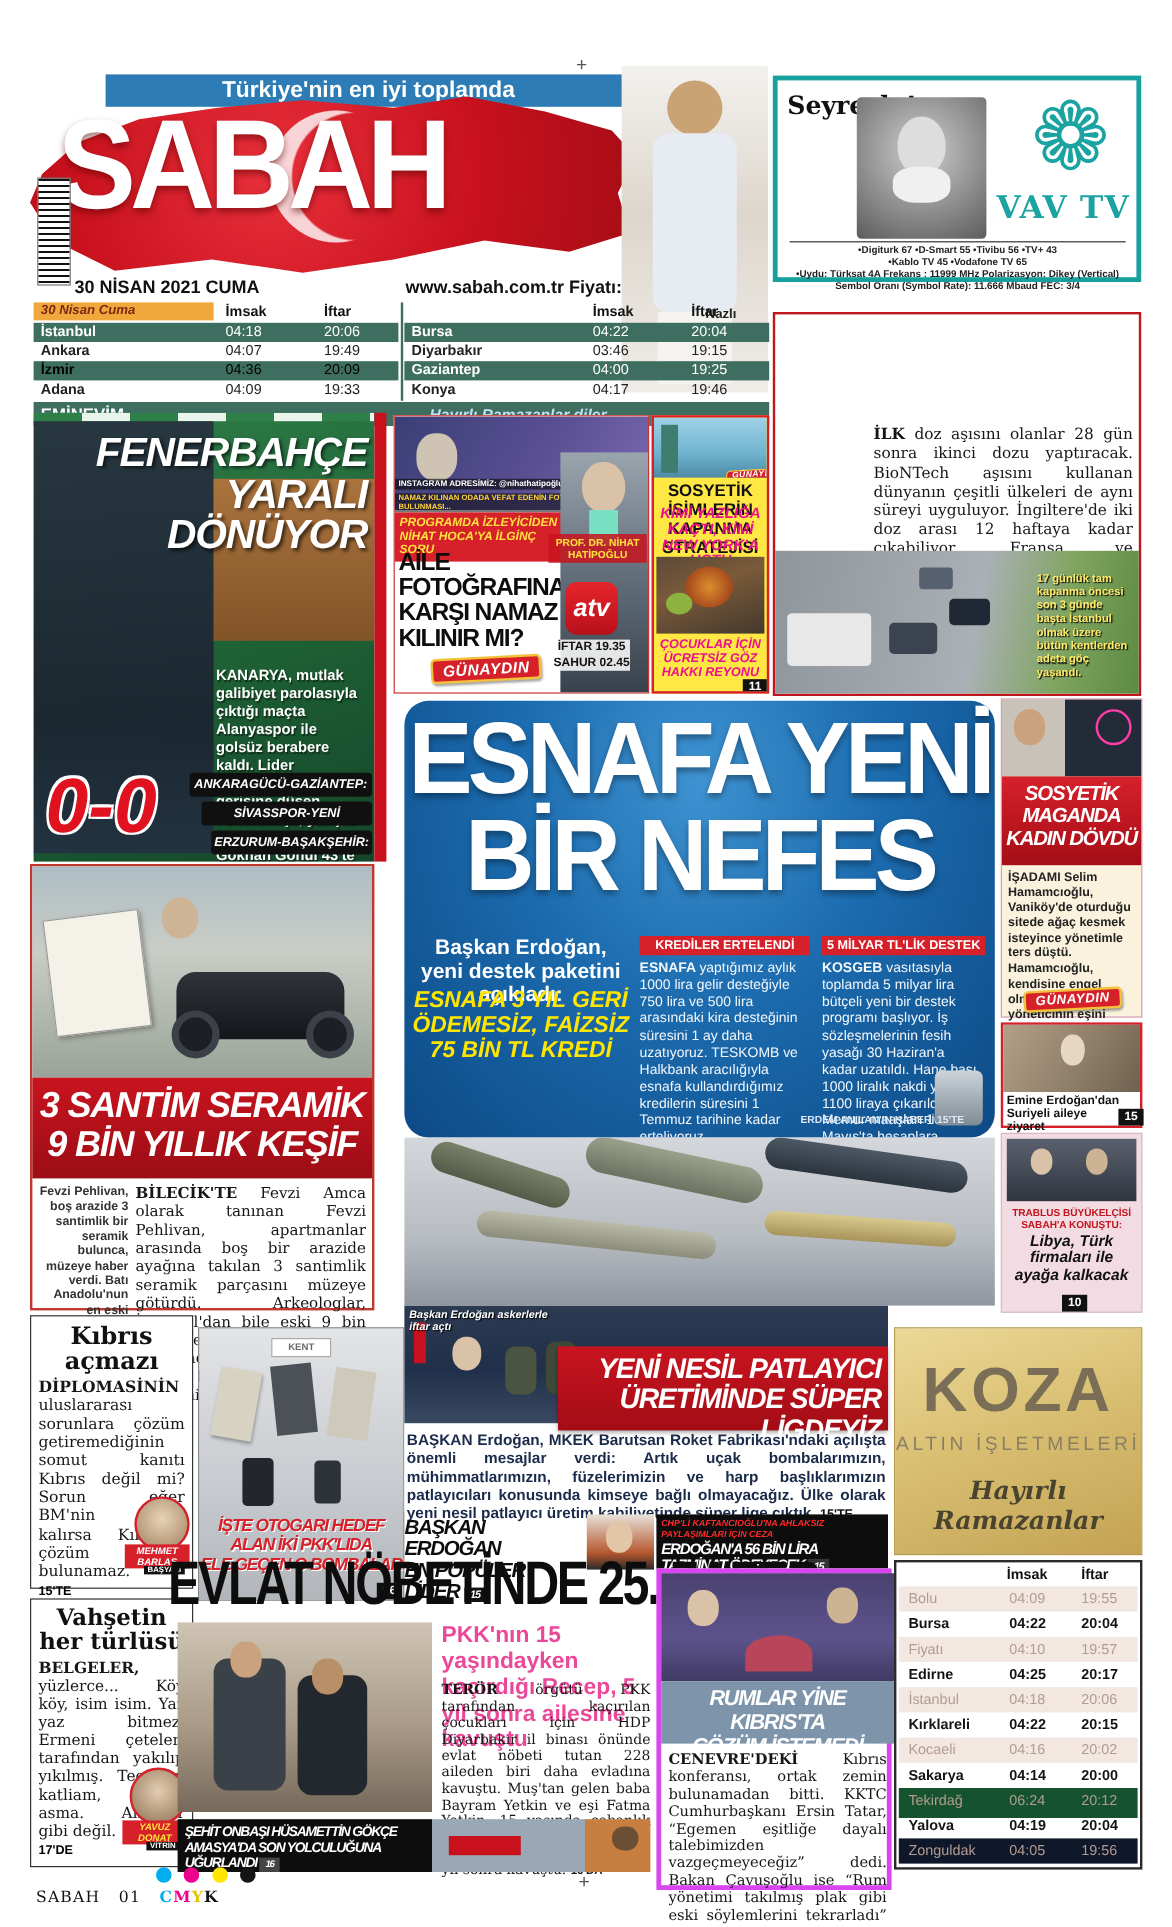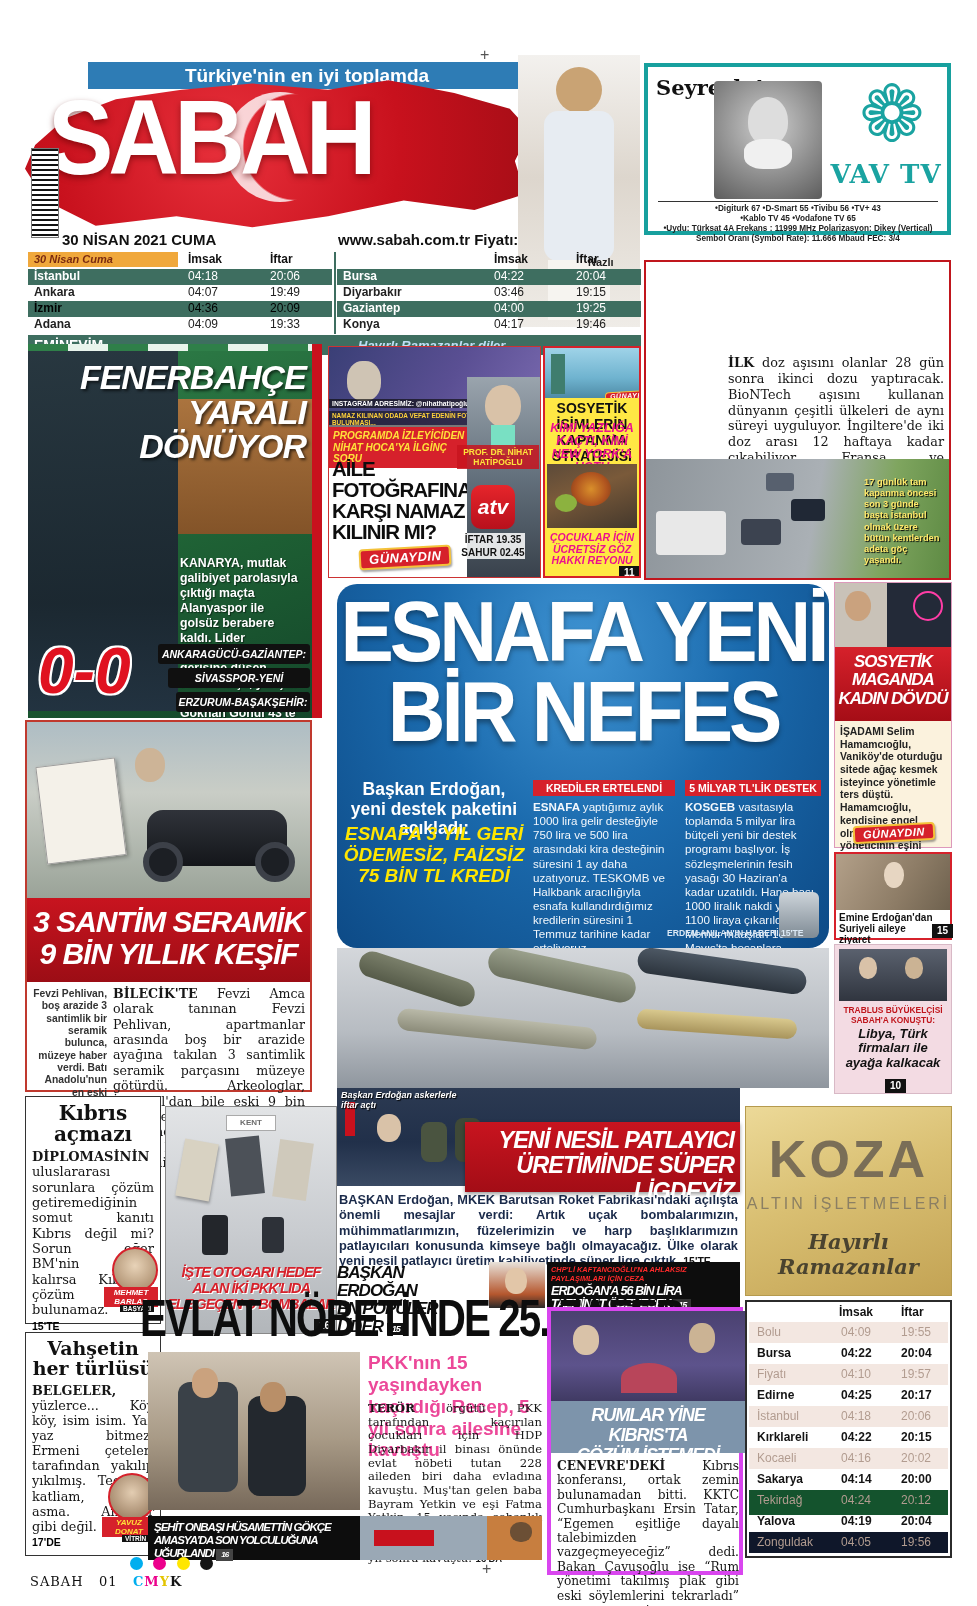--- a/index.html
+++ b/index.html
@@ -563,21 +563,21 @@
         <span class="s" style="left:92px;">04:16</span>
         <span class="s" style="left:152px;">20:02</span>
     </div>
     <div class="s b" style="left:2px;top:167px;width:199px;height:21px;color:#141414;line-height:21px;">
       <span class="s" style="left:8px;">Sakarya</span>
         <span class="s" style="left:92px;">04:14</span>
         <span class="s" style="left:152px;">20:00</span>
     </div>
     <div class="s" style="left:2px;top:188px;width:199px;height:25px;background:#14532d;color:#b29c90;line-height:21px;">
       <span class="s" style="left:8px;">Tekirdağ</span>
-        <span class="s" style="left:92px;">04:24</span>
+        <span class="s" style="left:92px;">06:24</span>
         <span class="s" style="left:152px;">20:12</span>
     </div>
     <div class="s b" style="left:2px;top:209px;width:199px;height:21px;color:#141414;line-height:21px;">
       <span class="s" style="left:8px;">Yalova</span>
         <span class="s" style="left:92px;">04:19</span>
         <span class="s" style="left:152px;">20:04</span>
     </div>
     <div class="s" style="left:2px;top:230px;width:199px;height:21px;background:#0f172a;color:#b29c90;line-height:21px;">
       <span class="s" style="left:8px;">Zonguldak</span>
         <span class="s" style="left:92px;">04:05</span>

